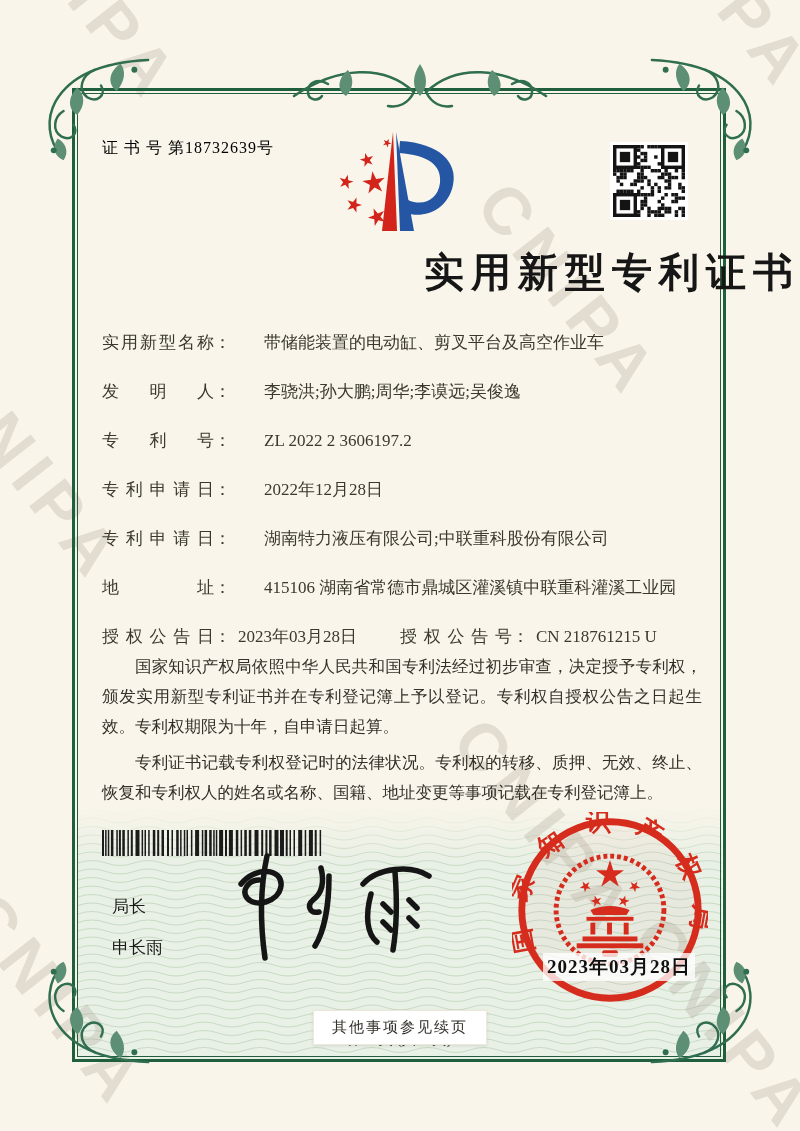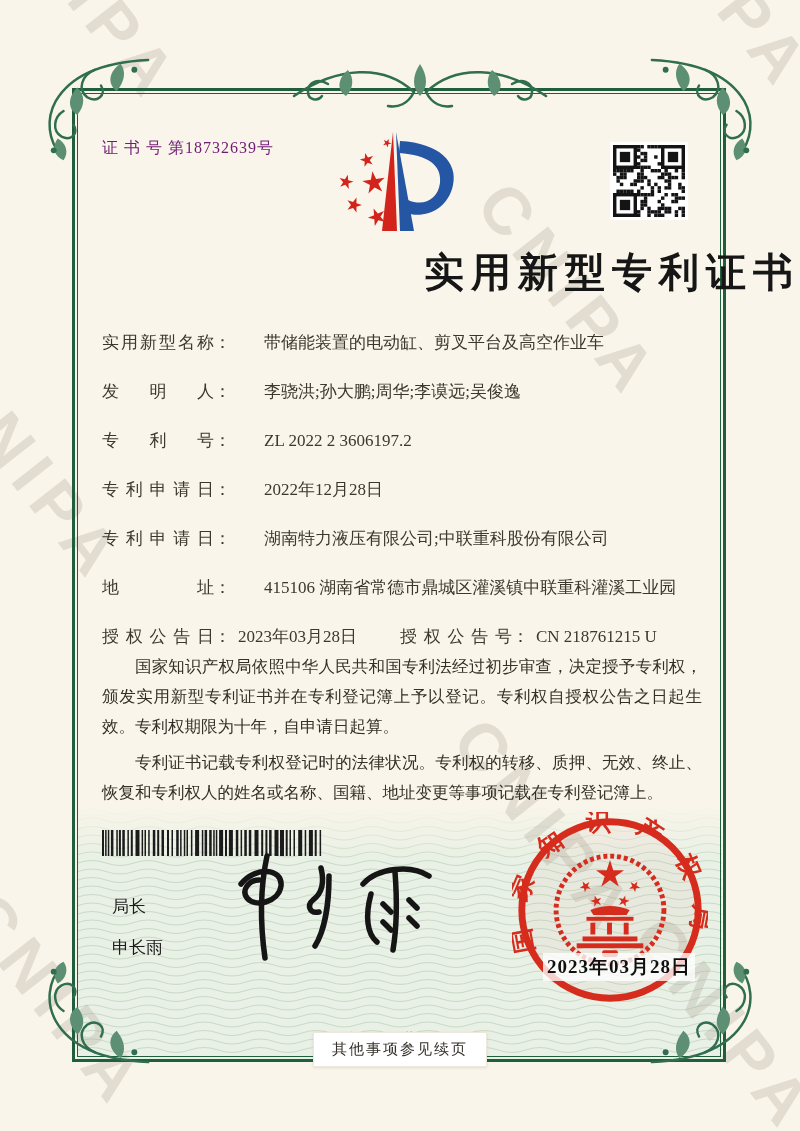--- a/index.html
+++ b/index.html
@@ -23,21 +23,21 @@
   .frame { position:absolute; left:72px; top:88px; width:648px; height:968px;
     border:3px solid #1f5f3e; z-index:3; pointer-events:none; }
   .frame-inner { position:absolute; left:2px; top:2px; right:2px; bottom:2px; border:1px solid #1f5f3e; }
   .orn { position:absolute; z-index:3; pointer-events:none; }
   .orn-tl { left:38px;  top:54px; }
   .orn-tr { left:644px; top:54px;  transform:scaleX(-1); }
   .orn-bl { left:38px;  top:950px; transform:scaleY(-1); }
   .orn-br { left:644px; top:950px; transform:scale(-1,-1); }
   .orn-top { left:288px; top:40px; }
   
-  .cert-no { position:absolute; left:102px; top:138px; z-index:4; font-size:16px; letter-spacing:1px; color:#701a75; }
+  .cert-no { position:absolute; left:102px; top:138px; z-index:4; font-size:16px; letter-spacing:1px; color:#000000; }
   .logo { position:absolute; left:330px; top:126px; width:158px; height:110px; z-index:4; }
   .qr { position:absolute; left:610px; top:142px; width:78px; height:78px; background:#fff; padding:3px; box-sizing:border-box; z-index:4; }
   .title { position:absolute; left:0; right:0; top:245px; z-index:4; text-align:right;
     font-size:40px; font-weight:bold; letter-spacing:7px; color:#161616; }
   .fields { position:absolute; left:102px; top:326px; width:600px; z-index:4; font-size:17px; color:#3b382f; }
   .field { display:flex; align-items:flex-end; line-height:33px; margin-bottom:16px; }
   .field-pair { display:flex; line-height:33px; }
   .field-pair .sub { display:flex; align-items:baseline;font-family:Liberation Serif, serif; }
   .field-pair .sub:first-child { width:298px; flex:none; }
   .f-label { flex:none; width:112px; text-align:justify; text-align-last:justify; }
@@ -47,21 +47,21 @@
     font-size:16.5px; line-height:30px; text-align:justify; color:#33302a; }
   .paras p { margin:0 0 6px 0; text-indent:2em; }
   .barcode { position:absolute; left:102px; top:830px; width:224px; height:26px; z-index:4; }
   .signer { position:absolute; left:112px; top:886px; z-index:4;
     font-family:"Liberation Sans","DejaVu Sans",sans-serif; font-size:17px; color:#1c1c1c; line-height:41px; }
   .signature { position:absolute; left:225px; top:850px; width:215px; height:115px; z-index:5; }
   .seal { position:absolute; left:512px; top:812px; width:196px; height:196px; z-index:4; }
   .seal-date { position:absolute; left:543px; top:953px; z-index:5; font-size:19px; font-weight:600;
     color:#101010; background:rgba(255,255,255,0.78); padding:1px 4px; letter-spacing:1px; }
   .footer-page { position:absolute; left:0; right:0; top:1030px; z-index:5; text-align:center; font-size:15px;font-family:Liberation Serif, serif; }
-  .note-box { position:absolute; left:50%; transform:translateX(-50%); top:1032px; z-index:5;
+  .note-box { position:absolute; left:50%; transform:translateX(-50%); top:1010px; z-index:5;
     background:#fff; padding:7px 18px; font-size:15px; letter-spacing:2px;
     box-shadow:0 1px 3px rgba(0,0,0,0.10); border:1px solid #eee8da; }
   svg { display:block; }
 </style>
 </head>
 <body>
 
 <div class="page">
 
   <svg width="0" height="0" style="position:absolute" aria-hidden="true">

